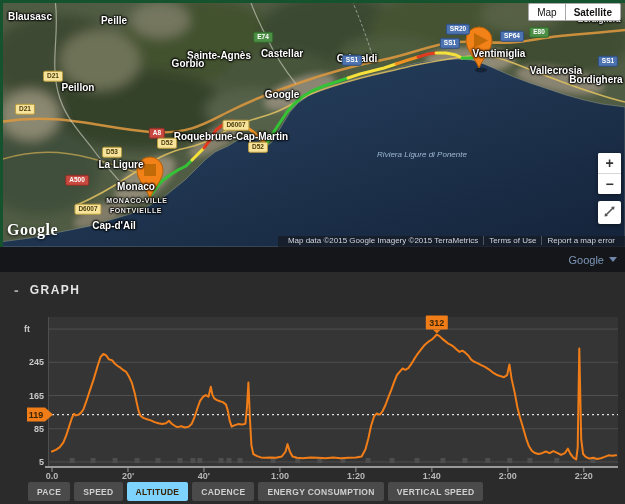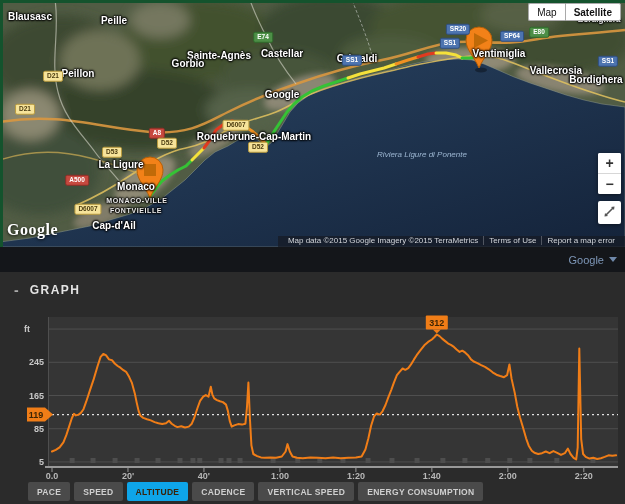--- a/index.html
+++ b/index.html
@@ -49,21 +49,21 @@
   
   .panel{position:absolute;top:272px;left:0;width:625px;height:232px;background:#2b2b2b}
   .ghead{position:absolute;top:11px;left:14px;display:flex;gap:11px;align-items:center}
   .ghead .collapse{color:#aaa;font-size:14px;font-weight:bold;cursor:pointer;line-height:1}
   .ghead .title{color:#e4e4e4;font-size:12px;font-weight:bold;letter-spacing:1.5px}
   #chart-svg{position:absolute;left:0;top:0}
   #chart-svg text{font-family:"Liberation Sans",sans-serif}
   .tabs{position:absolute;left:28px;top:210px;display:flex;gap:4px}
   .tab{height:19px;padding:0 9px;background:#4a4a4a;color:#cfcfcf;font-family:"Liberation Sans",sans-serif;
        font-size:8.5px;font-weight:bold;letter-spacing:.3px;border:none;border-radius:2px;cursor:pointer}
-  .tab.active{background:#0ea5e9;color:#39230a}
+  .tab.active{background:#7dd3fc;color:#39230a}
 </style>
 </head>
 <body>
 
 <div class="map">
   <svg class="map-art" width="622" height="244" viewBox="3 3 622 244">
     <defs>
       <filter id="b6" x="-50%" y="-50%" width="200%" height="200%">
           <feGaussianBlur stdDeviation="6"></feGaussianBlur>
         </filter>
@@ -132,34 +132,34 @@
       <path d="M474,33 L474,48 L488,40.5 Z" fill="#c06a08"></path>
     </g>
   </svg>
 
   <div class="map-labels" id="map-labels">
       <span class="plab town" style="left: 30px; top: 16px;">Blausasc</span>
       <span class="plab town" style="left: 114px; top: 20px;">Peille</span>
       <span class="plab town" style="left: 219px; top: 30px; margin-top: 25px;">Sainte-Agnès</span>
       <span class="plab town" style="left: 282px; top: 20px; margin-top: 33px;">Castellar</span>
       <span class="plab town" style="left: 188px; top: 63px;">Gorbio</span>
-      <span class="plab town" style="left: 78px; top: 73px;">Peillon</span>
+      <span class="plab town" style="left: 78px; top: 87px;">Peillon</span>
       <span class="plab town" style="left: 282px; top: 94px;">Google</span>
       <span class="plab town" style="left: 357px; top: 58px;">Grimaldi</span>
       <span class="plab town" style="left: 499px; top: 53px;">Ventimiglia</span>
       <span class="plab small" style="left: 600px; top: 10px;">Sasso di</span>
       <span class="plab small" style="left: 599px; top: 19px;">Bordighera</span>
       <span class="plab town" style="left: 556px; top: 70px;">Vallecrosia</span>
       <span class="plab town" style="left: 596px; top: 79px;">Bordighera</span>
       <span class="plab town" style="left: 121px; top: 164px;">La Ligure</span>
       <span class="plab town" style="left: 136px; top: 186px;">Monaco</span>
       <span class="plab district" style="left: 137px; top: 200px;">MONACO-VILLE</span>
       <span class="plab district" style="left: 136px; top: 210px;">FONTVIEILLE</span>
       <span class="plab town" style="left: 114px; top: 225px;">Cap-d'Ail</span>
-      <span class="plab town" style="left: 254px; top: 136px;">Roquebrune-Cap-Martin</span>
+      <span class="plab town" style="left: 231px; top: 136px;">Roquebrune-Cap-Martin</span>
       <span class="plab sea" style="left: 422px; top: 154px;">Riviera Ligure di Ponente</span>
       <span class="rbadge d" style="left: 53px; top: 76px;">D21</span>
       <span class="rbadge d" style="left: 25px; top: 109px;">D21</span>
       <span class="rbadge e" style="left: 263px; top: 37px;">E74</span>
       <span class="rbadge it" style="left: 458px; top: 29px;">SR20</span>
       <span class="rbadge it" style="left: 450px; top: 43px;">SS1</span>
       <span class="rbadge it" style="left: 512px; top: 36px;">SP64</span>
       <span class="rbadge e" style="left: 539px; top: 32px;">E80</span>
       <span class="rbadge it" style="left: 352px; top: 60px;">SS1</span>
       <span class="rbadge it" style="left: 608px; top: 61px;">SS1</span>
@@ -273,16 +273,16 @@
       <text x="36" y="146.0969696969697" fill="#3d2504" font-size="9" font-weight="bold" text-anchor="middle">119</text>
       <polygon points="432.80402684563757,57.47272727272727 440.80402684563757,57.47272727272727 436.80402684563757,61.47272727272727" fill="#f07d17"></polygon>
       <rect x="425.80402684563757" y="43.47272727272727" width="22" height="14" rx="1" fill="#f07d17"></rect>
       <text x="436.80402684563757" y="53.97272727272727" fill="#3d2504" font-size="9" font-weight="bold" text-anchor="middle">312</text>
     </svg>
   <div class="tabs" id="tabs">
       <button class="tab">PACE</button>
       <button class="tab">SPEED</button>
       <button class="tab active">ALTITUDE</button>
       <button class="tab">CADENCE</button>
+      <button class="tab">ENERGY CONSUMPTION</button>
       <button class="tab">VERTICAL SPEED</button>
-      <button class="tab">ENERGY CONSUMPTION</button>
     </div>
 </div>
 
 </body></html>

